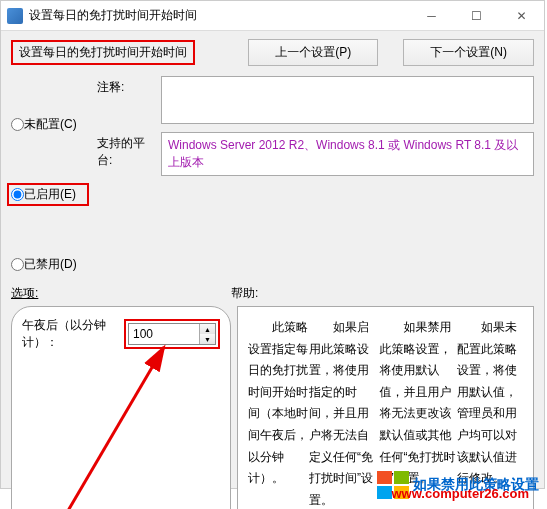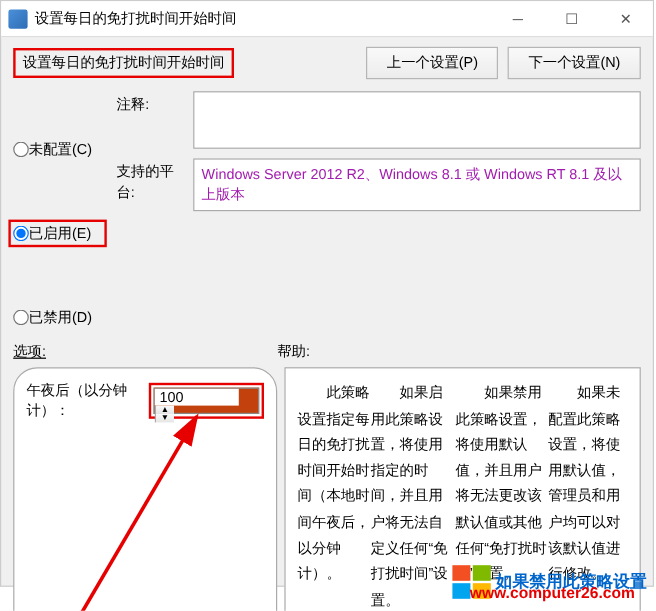--- a/index.html
+++ b/index.html
@@ -6,41 +6,41 @@
   body { font-family: "Microsoft YaHei", "SimSun", sans-serif; font-size: 12px; color: #000; background: #fff; width: 547px; height: 509px; position: relative; overflow: hidden; }
   .window { border: 1px solid #ccc; width: 545px; height: 489px; background: #f0f0f0; display: flex; flex-direction: column; }
   .titlebar { height: 30px; background: #fff; display: flex; align-items: center; border-bottom: 1px solid #ddd; }
   .titlebar .icon { width: 16px; height: 16px; margin: 0 6px; background: linear-gradient(135deg,#4a90d9,#2e6db5); border-radius: 2px; }
   .titlebar .title { flex: 1; font-size: 12px; }
   .tb-btn { width: 45px; height: 30px; display: flex; align-items: center; justify-content: center; color: #555; cursor: pointer; }
   .content { flex: 1; padding: 8px 10px; display: flex; flex-direction: column; }
   .row1 { display: flex; align-items: center; margin-bottom: 10px; }
   .hl-red { border: 2px solid #e60000; padding: 2px 6px; display: inline-block; }
   .nav-btns { margin-left: auto; display: flex; gap: 8px; }
-  .btn { background: linear-gradient(#f9f9f9,#ececec); border: 1px solid #b5b5b5; padding: 4px 16px; font-size: 12px; cursor: pointer; min-width: 88px; text-align: center; }
+  .btn { background: linear-gradient(#f9f9f9,#ececec); border: 1px solid #b5b5b5; padding: 4px 26px; font-size: 12px; cursor: pointer; min-width: 88px; text-align: center; margin-left: 17px; }
   .mid { display: flex; gap: 8px; margin-bottom: 8px; }
   .radios { display: flex; flex-direction: column; gap: 10px; width: 78px; padding-top: 0; }
   .radio-row { display: flex; align-items: center; gap: 0; margin-top: 40px; }
   .radio-row.hl { border: 2px solid #e60000; padding: 1px 2px; margin-left: -4px; }
   .radio-row input { margin: 0; }
   .fields { flex: 1; display: flex; flex-direction: column; gap: 8px; }
   .fld { display: flex; align-items: flex-start; gap: 6px; }
   .fld-label { width: 58px; padding-top: 3px; }
   .fld-box { flex: 1; border: 1px solid #aaa; background: #fff; padding: 4px 6px; min-height: 22px; font-size: 12px; color: #a21caf; }
   .fld-box.comment { min-height: 48px; }
   .sec-labels { display: flex; margin: 4px 0 4px 0; }
   .sec-labels .l1 { width: 220px; text-decoration: underline; }
   .panels { flex: 1; display: flex; gap: 6px; }
   .panel { border: 1px solid #aaa; background: #fff; padding: 10px; overflow: hidden; }
   .panel.left { width: 220px; position: relative; border-radius: 20px; }
   .panel.right { flex: 1; font-size: 12px; line-height: 1.8; display: flex; flex-direction: row; }
   .panel.right p { margin-bottom: 10px; text-indent: 2em; }
   .spin-wrap { display: flex; align-items: center; gap: 6px; }
   .spin-hl { border: 2px solid #e60000; display: flex; align-items: center; padding: 2px; }
-  .spin { display: flex; border: 1px solid #888; background: #c2410c; height: 22px; width: 88px; flex-direction: column; }
+  .spin { display: flex; border: 1px solid #888; background: #c2410c; height: 22px; width: 88px; }
   .spin input { border: none; width: 70px; padding: 0 4px; font-size: 12px; outline: none; }
   .spin .arrows { width: 16px; display: flex; flex-direction: column; border-left: 1px solid #aaa; }
   .spin .arrows div { flex: 1; display: flex; align-items: center; justify-content: center; font-size: 7px; cursor: pointer; background: linear-gradient(#f9f9f9,#e5e5e5); }
   .arrow-svg { position: absolute; left: 12px; top: 36px; pointer-events: none; }
   .footer { display: flex; justify-content: flex-end; gap: 10px; padding: 8px 6px 4px 0; }
   .watermark { position: absolute; right: 8px; bottom: 10px; display: flex; align-items: center; gap: 4px; font-size: 14px; font-weight: bold; pointer-events: none; }
   .wm-logo { width: 32px; height: 28px; display: grid; grid-template-columns: 1fr 1fr; grid-template-rows: 1fr 1fr; gap: 2px; }
   .wm-logo div:nth-child(1){background:#f25022;} .wm-logo div:nth-child(2){background:#7fba00;} .wm-logo div:nth-child(3){background:#00a4ef;} .wm-logo div:nth-child(4){background:#ffb900;}
   .wm-t1 { color: #0066cc; }
   .wm-t2 { color: #e60000; position: absolute; right: 10px; bottom: -2px; font-size: 13px; }

